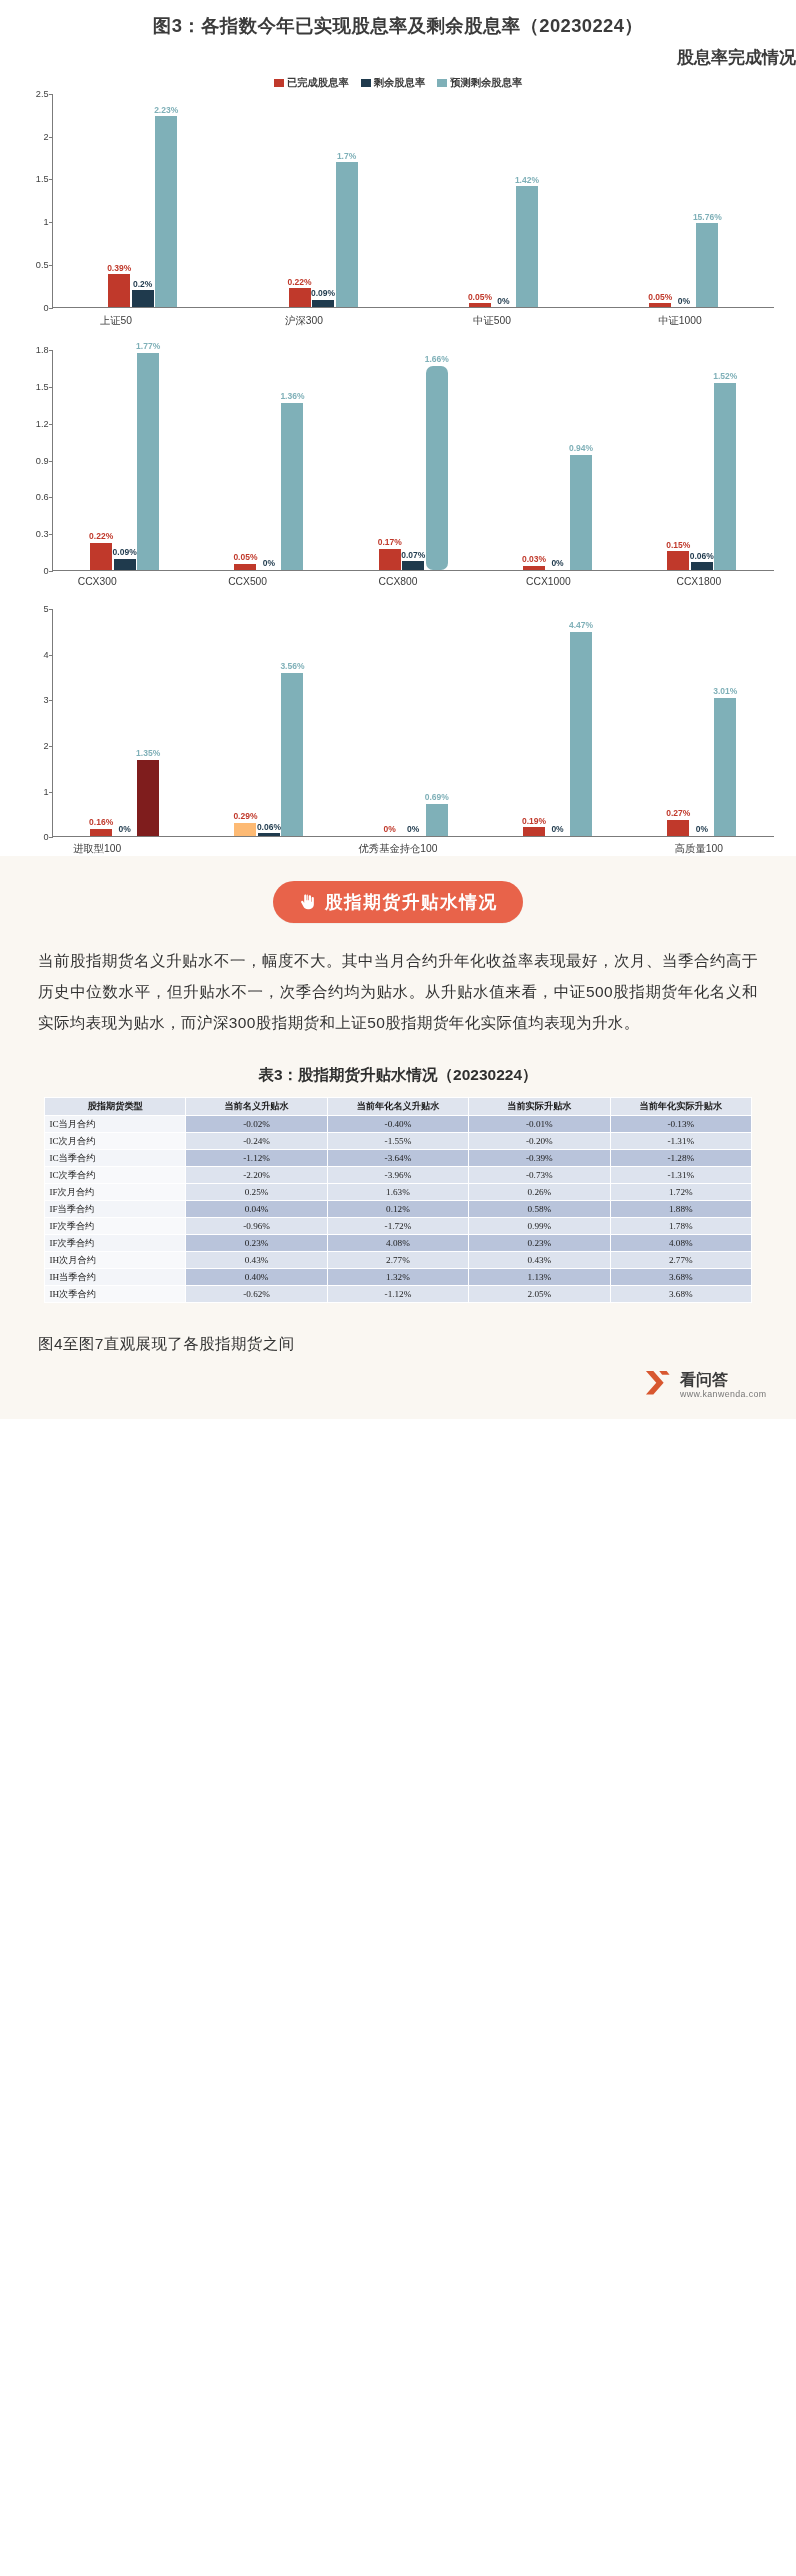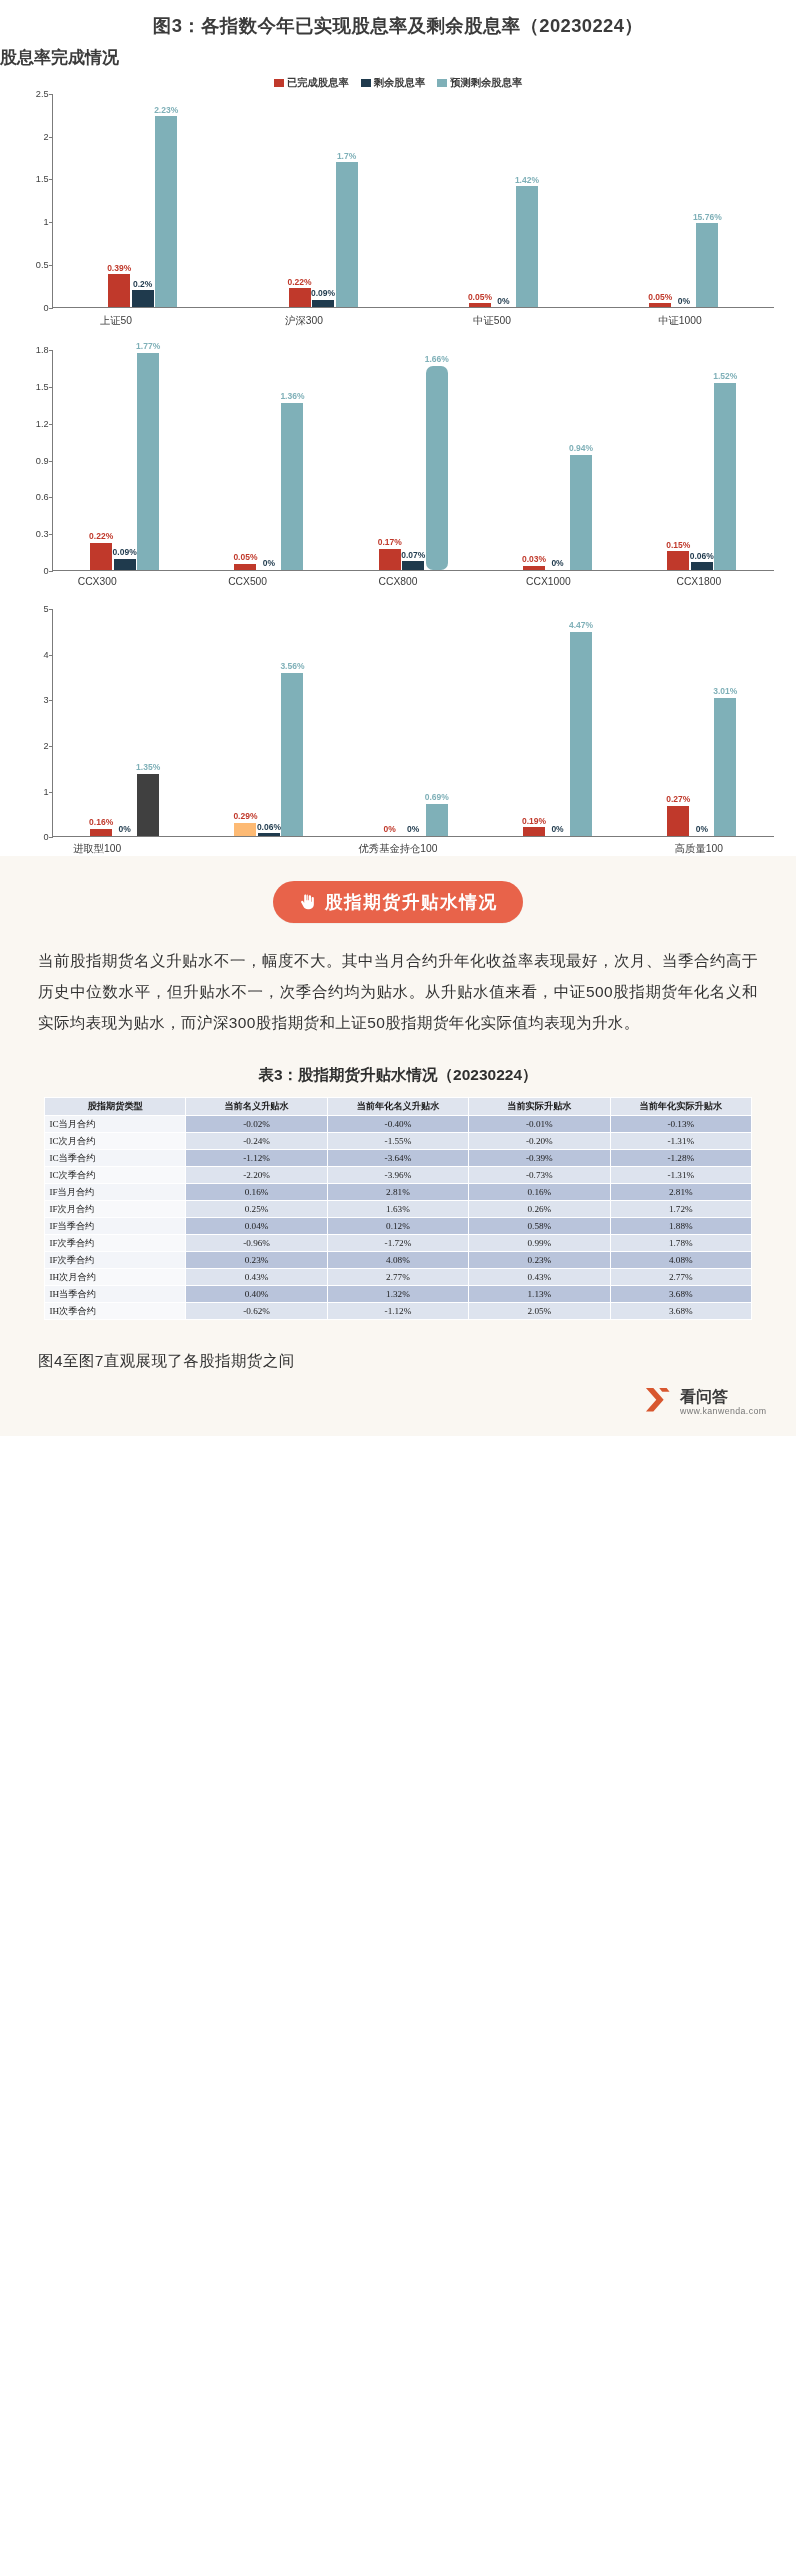--- a/index.html
+++ b/index.html
@@ -15,21 +15,21 @@
   .fig-title {
     text-align: center;
     font-family: "Liberation Sans", sans-serif;
     font-weight: 700;
     font-size: 18.4px;
     color: #3b3b3b;
     letter-spacing: 0.4px;
     padding-top: 13.3px;
   }
   .fig-subtitle {
-    text-align: left;
+    text-align: right;
     font-weight: 700;
     font-size: 17px;
     color: #3b3b3b;
     padding-top: 7.4px;
   }
   .legend {
     display: flex;
     justify-content: center;
     align-items: center;
     gap: 11.8px;
@@ -446,21 +446,21 @@
               <div class="bar" style="background: rgb(192, 57, 43); height: 7.3px;">
                 <span class="vlabel" style="color: rgb(192, 57, 43);">0.16%</span>
               </div>
             </div>
             <div class="bar-slot">
               <div class="bar" style="background: rgb(31, 58, 77); height: 0px;">
                 <span class="vlabel" style="color: rgb(31, 58, 77);">0%</span>
               </div>
             </div>
             <div class="bar-slot">
-              <div class="bar" style="background: #404040; height: 62px;">
+              <div class="bar" style="background: #7f1d1d; height: 76px;">
                 <span class="vlabel" style="color: rgb(127, 176, 184);">1.35%</span>
               </div>
             </div>
           </div>
           <div class="group">
             <div class="bar-slot">
               <div class="bar" style="background: #fdba74; height: 13.3px;">
                 <span class="vlabel" style="color: rgb(192, 57, 43);">0.29%</span>
               </div>
             </div>
@@ -504,21 +504,21 @@
               </div>
             </div>
             <div class="bar-slot">
               <div class="bar" style="background: rgb(127, 176, 184); height: 204px;">
                 <span class="vlabel" style="color: rgb(127, 176, 184);">4.47%</span>
               </div>
             </div>
           </div>
           <div class="group">
             <div class="bar-slot">
-              <div class="bar" style="background: rgb(192, 57, 43); height: 30px;">
+              <div class="bar" style="background: rgb(192, 57, 43); height: 16px;">
                 <span class="vlabel" style="color: rgb(192, 57, 43);">0.27%</span>
               </div>
             </div>
             <div class="bar-slot">
               <div class="bar" style="background: rgb(31, 58, 77); height: 0px;">
                 <span class="vlabel" style="color: rgb(31, 58, 77);">0%</span>
               </div>
             </div>
             <div class="bar-slot">
               <div class="bar" style="background: rgb(127, 176, 184); height: 138px;">
@@ -585,27 +585,20 @@
             <td>-3.64%</td>
             <td>-0.39%</td>
             <td>-1.28%</td>
           </tr>
           <tr class="even">
             <td class="rowhead">IC次季合约</td>
             <td>-2.20%</td>
             <td>-3.96%</td>
             <td>-0.73%</td>
             <td>-1.31%</td>
-          </tr>
-          <tr class="odd">
-            <td class="rowhead">IF当月合约</td>
-            <td>0.16%</td>
-            <td>2.81%</td>
-            <td>0.16%</td>
-            <td>2.81%</td>
           </tr>
           <tr class="even">
             <td class="rowhead">IF次月合约</td>
             <td>0.25%</td>
             <td>1.63%</td>
             <td>0.26%</td>
             <td>1.72%</td>
           </tr>
           <tr class="odd">
             <td class="rowhead">IF当季合约</td>

